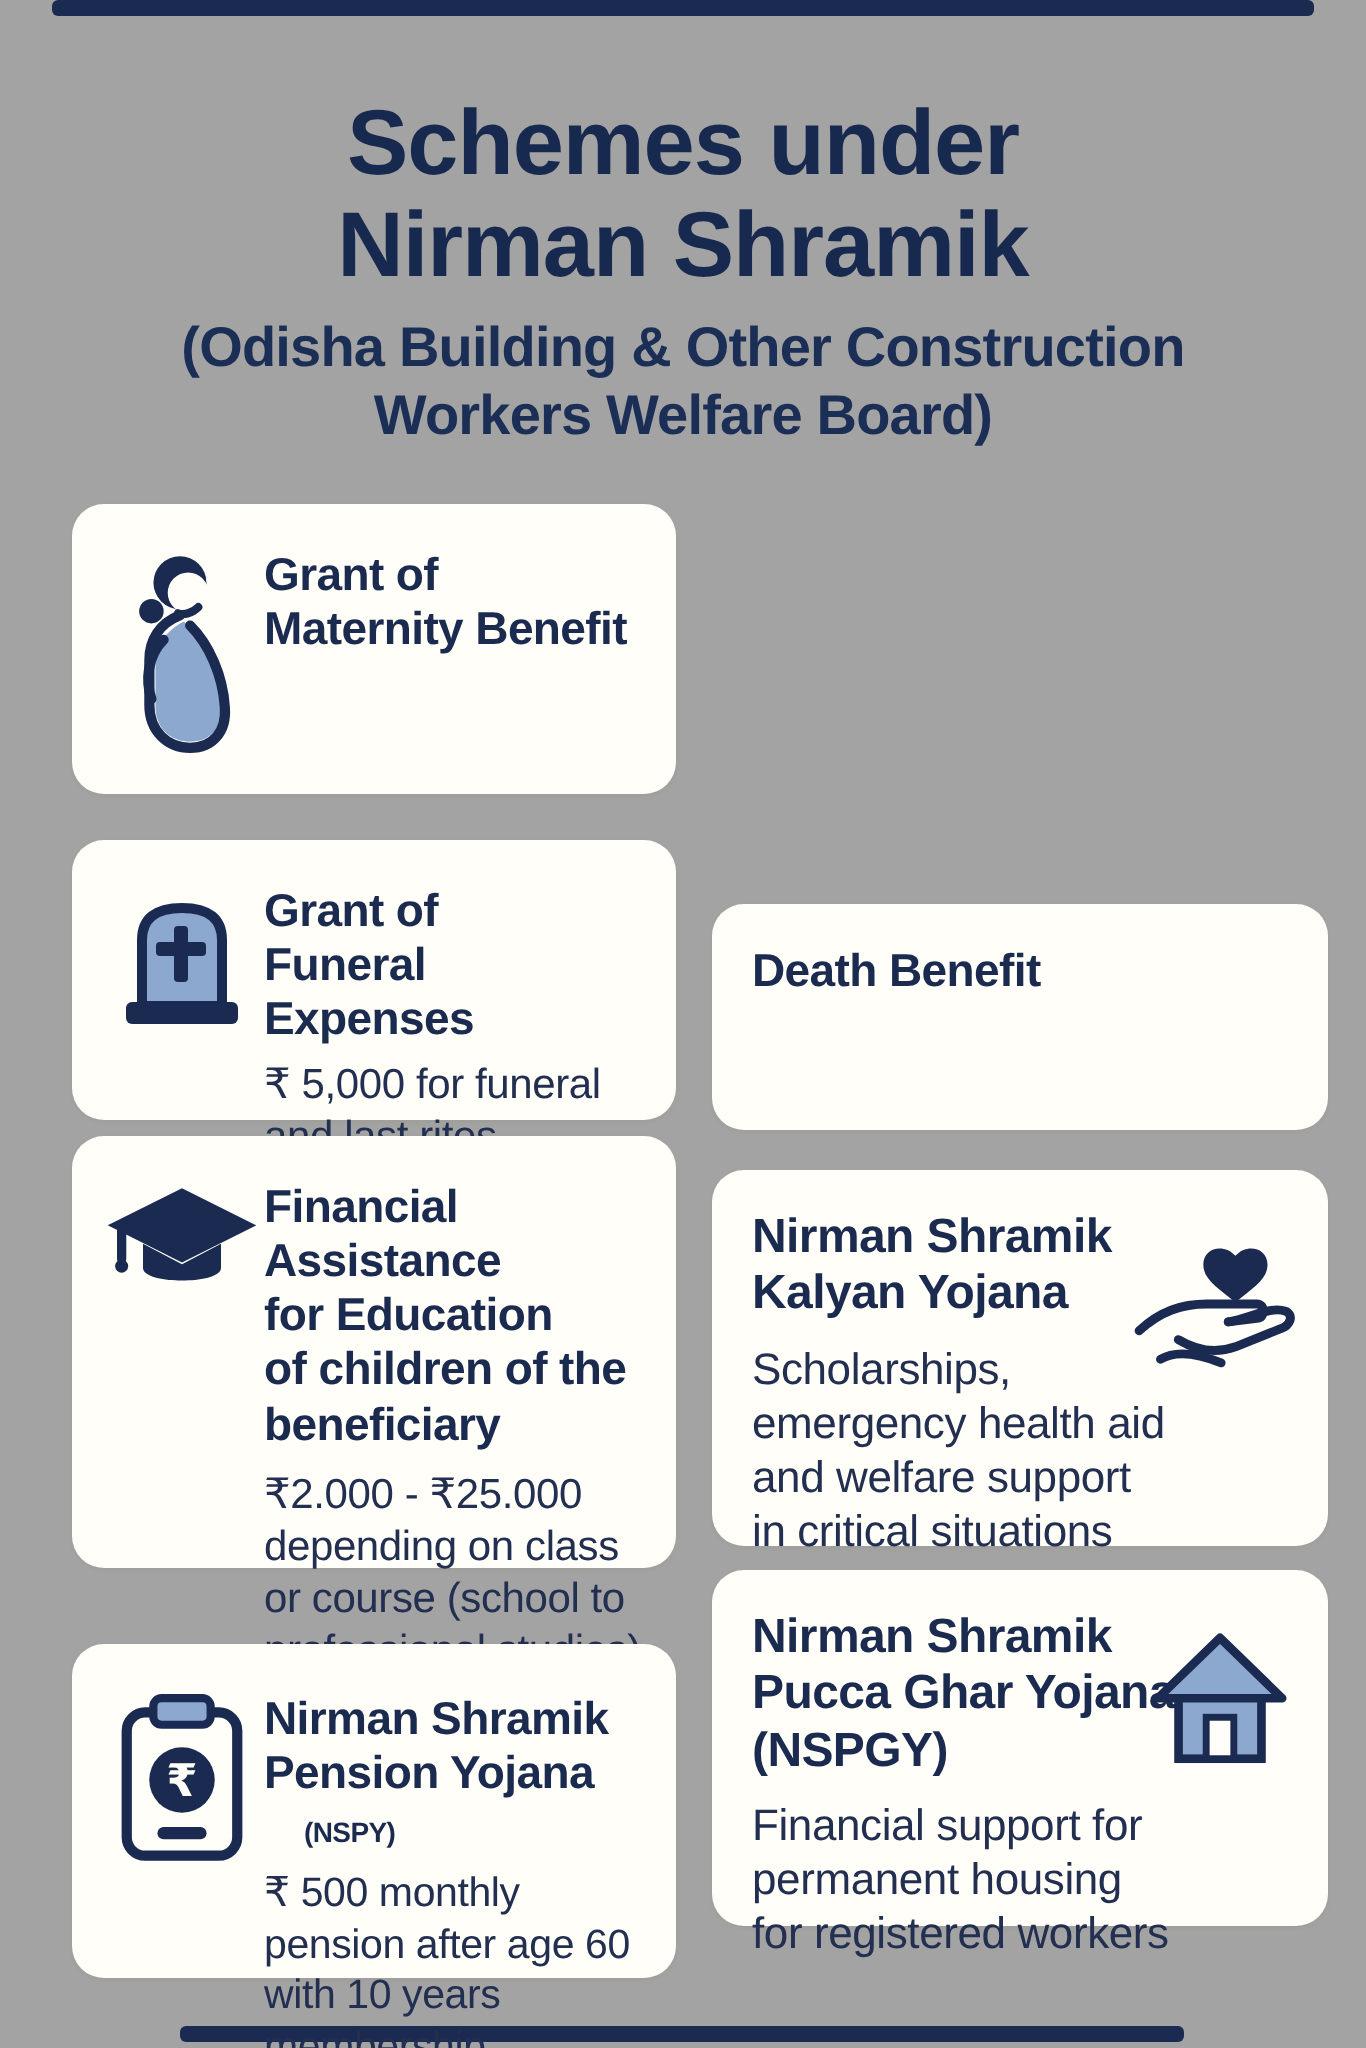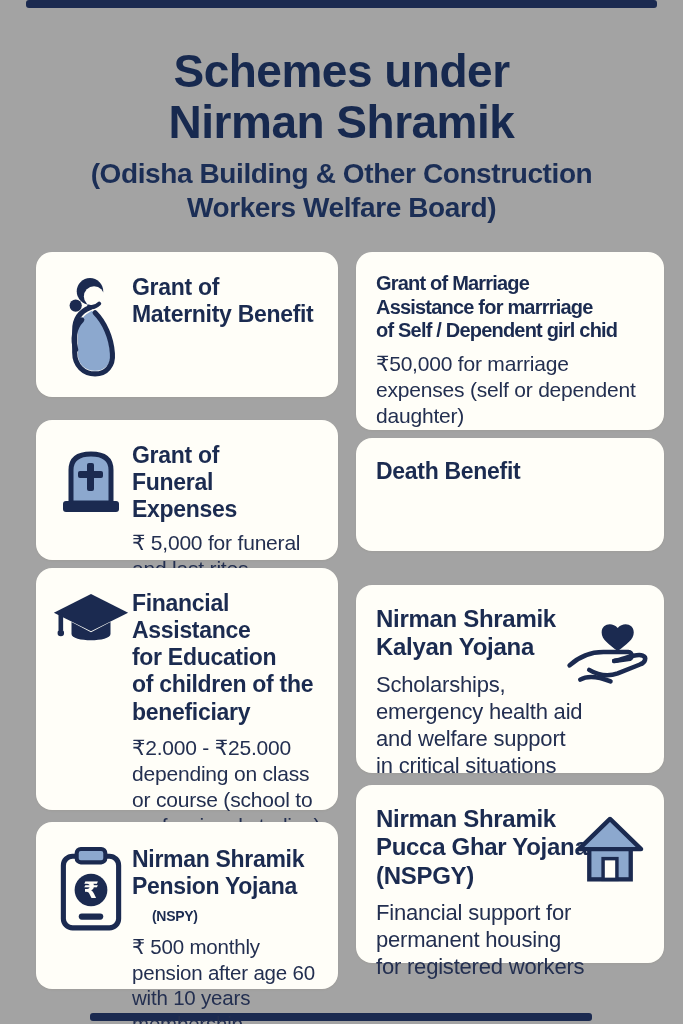--- a/index.html
+++ b/index.html
@@ -65,22 +65,22 @@
     color: #232F50;
   }
   .row { display: flex; align-items: flex-start; }
   .icon-col { flex: 0 0 82px; display: flex; justify-content: center; }
   .text-col { flex: 1 1 auto; }
 
   
   .card.maternity { left: 36px;  top: 252px; width: 302px; height: 145px; padding: 22px 14px 0 14px; }
   .card.marriage  { left: 356px; top: 252px; width: 308px; height: 178px; padding: 20px 14px 0 20px; }
   .card.funeral   { left: 36px;  top: 420px; width: 302px; height: 140px; padding: 22px 14px 0 14px; }
-  .card.death     { left: 356px; top: 438px; width: 308px; height: 113px; padding: 20px 10px 0 20px; }
-  .card.education { left: 36px;  top: 568px; width: 302px; height: 242px; padding: 22px 10px 0 14px; }
+  .card.death     { left: 356px; top: 452px; width: 308px; height: 113px; padding: 20px 10px 0 20px; }
+  .card.education { left: 36px;  top: 568px; width: 302px; height: 216px; padding: 22px 10px 0 14px; }
   .card.kalyan    { left: 356px; top: 585px; width: 308px; height: 188px; padding: 20px 14px 0 20px; }
   .card.pension   { left: 36px;  top: 822px; width: 302px; height: 167px; padding: 24px 8px 0 14px; }
   .card.pucca     { left: 356px; top: 785px; width: 308px; height: 178px; padding: 20px 14px 0 20px; }
 
   .card.marriage .card-title { font-size: 20px; letter-spacing: -0.8px; }
   .card.marriage .card-desc  { font-size: 21px; margin-top: 8px; }
   .card.death .card-desc     { font-size: 19.5px; letter-spacing: -0.5px; margin-top: 6px; }
   .card.education .card-desc { margin-top: 9px; }
   .card.pension .title-suffix { font-size: 14px; font-weight: bold; letter-spacing: -0.3px; margin-left: 20px; }
   .card.pension .card-desc   { font-size: 20.5px; }
@@ -119,28 +119,20 @@
           <path d="M40 29 C 37 32, 33 33, 30 32" fill="none" stroke="#1B2A50" stroke-width="4" stroke-linecap="round"></path>
         </svg>
       </div>
       <div class="text-col">
         <div class="card-title">Grant of
 Maternity Benefit</div>
       </div>
     </div>
   </div>
 
-  <div class="card marriage">
-    <div class="card-title">Grant of Marriage
-Assistance for marrriage
-of Self / Dependent girl chid</div>
-    <div class="card-desc">₹50,000 for marriage
-expenses (self or dependent
-daughter)</div>
-  </div>
 
   <div class="card funeral">
     <div class="row">
       <div class="icon-col">
         <svg width="70" height="74" viewBox="0 0 70 72">
           <path d="M15 60 V27 Q15 11 35 11 Q55 11 55 27 V60 Z" fill="#8CA8CE" stroke="#1B2A50" stroke-width="5"></path>
           <rect x="31" y="20" width="7" height="28" rx="2" fill="#1B2A50"></rect>
           <rect x="22" y="28" width="25" height="7" rx="2" fill="#1B2A50"></rect>
           <rect x="7" y="58" width="56" height="11" rx="3" fill="#1B2A50"></rect>
         </svg>

